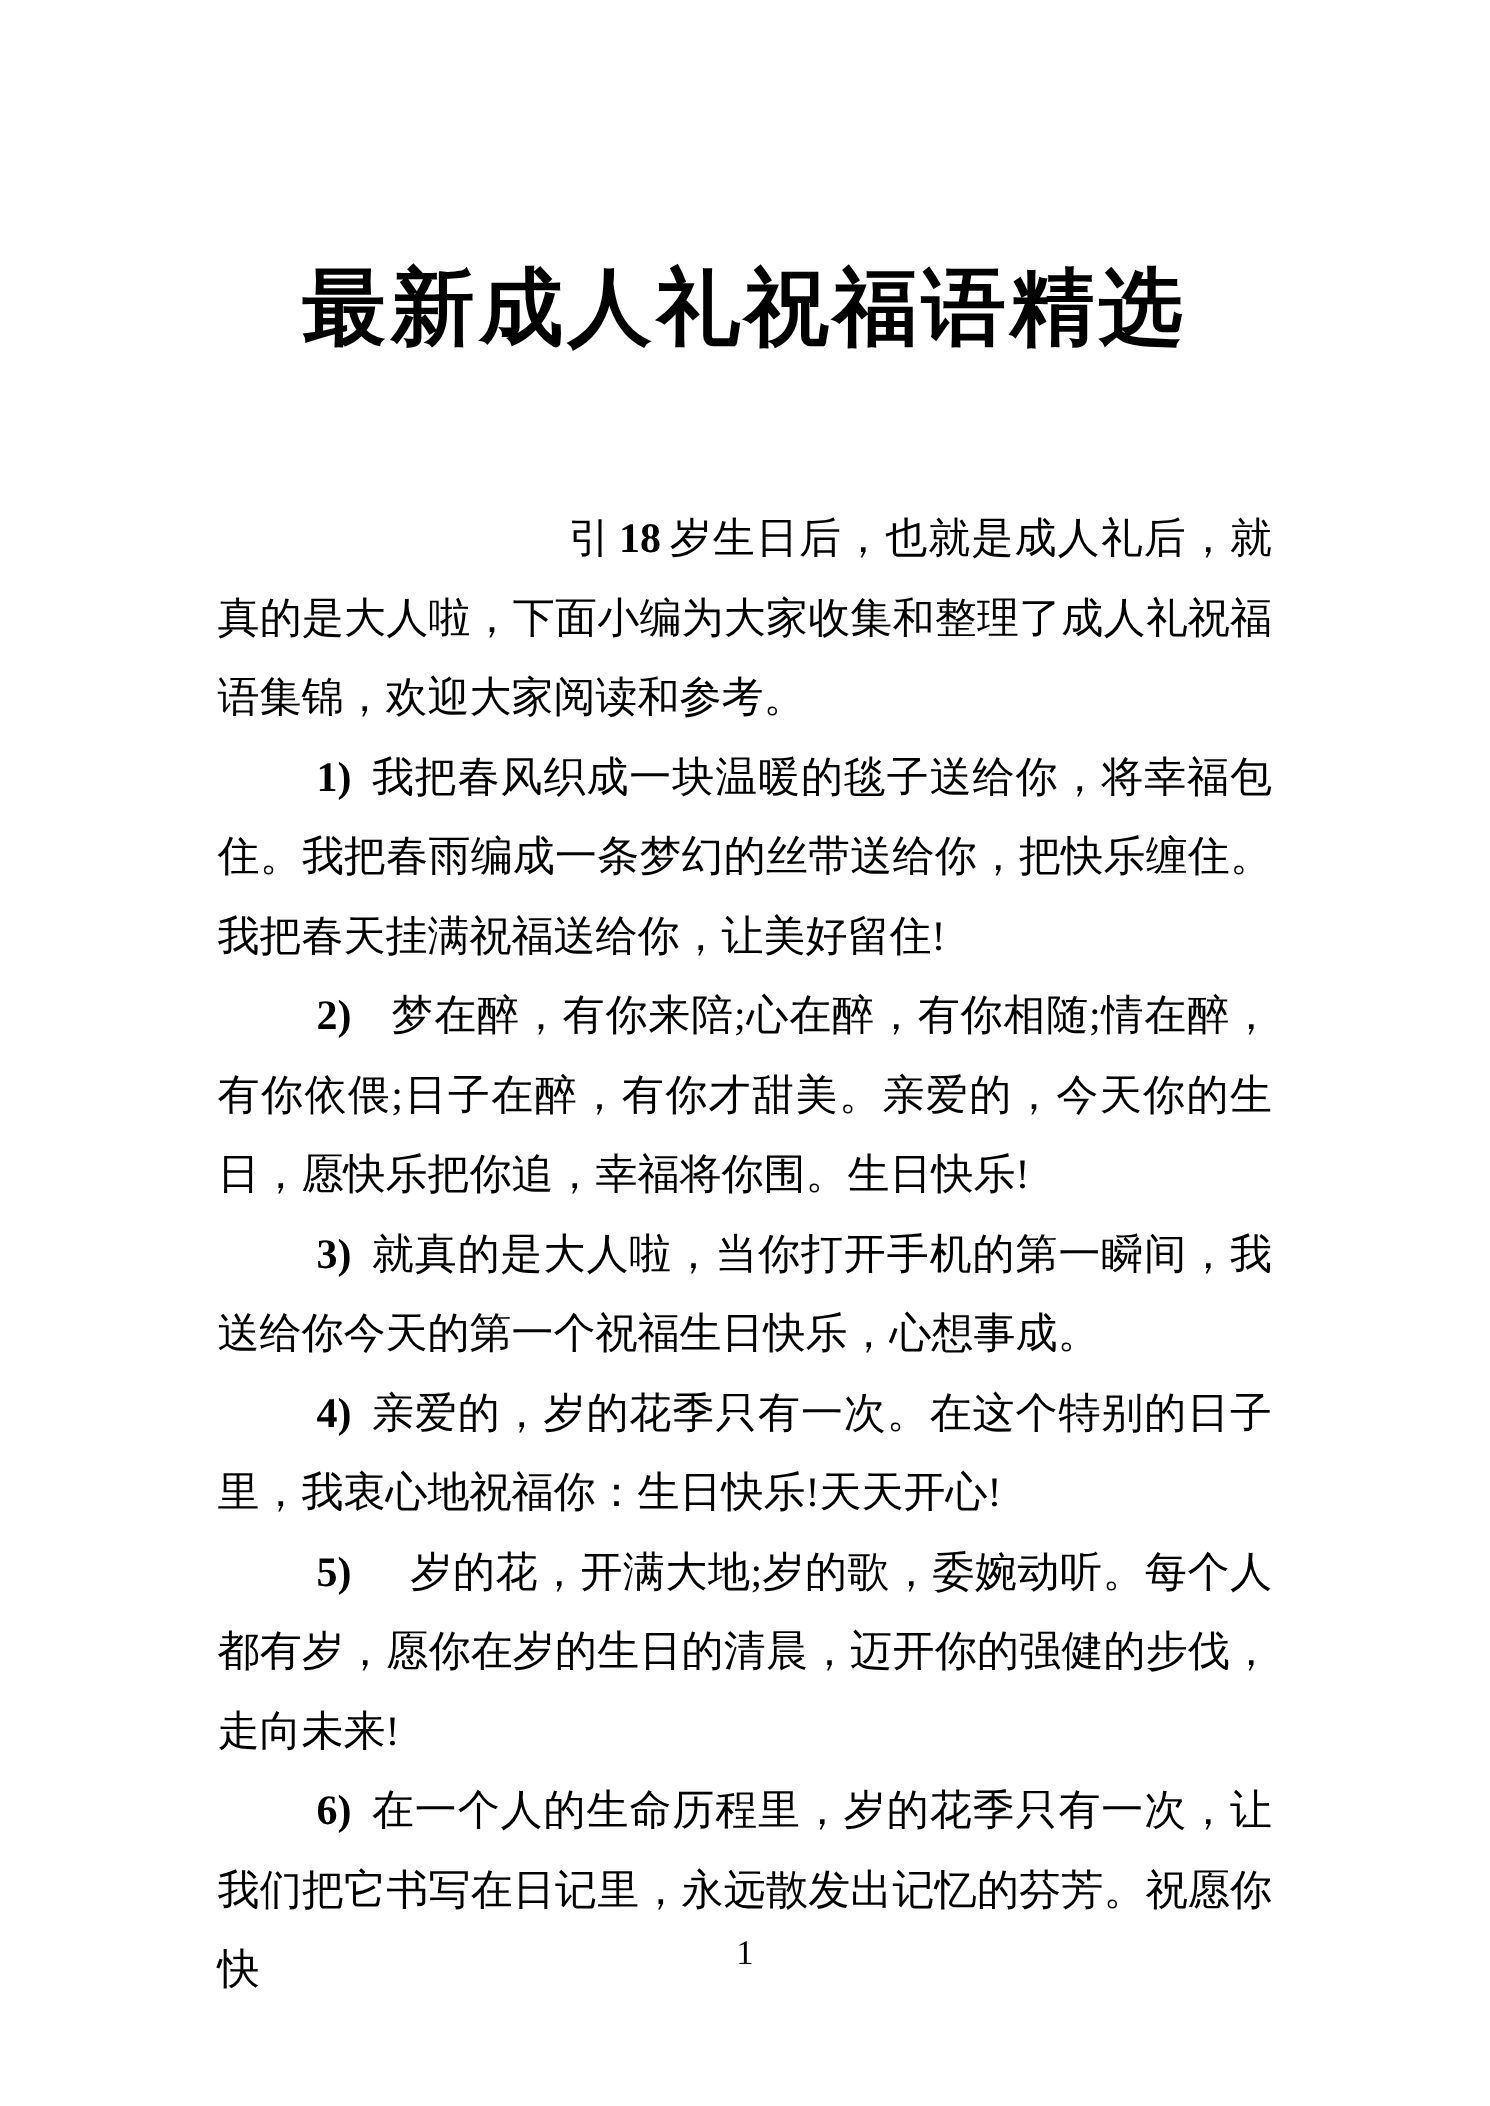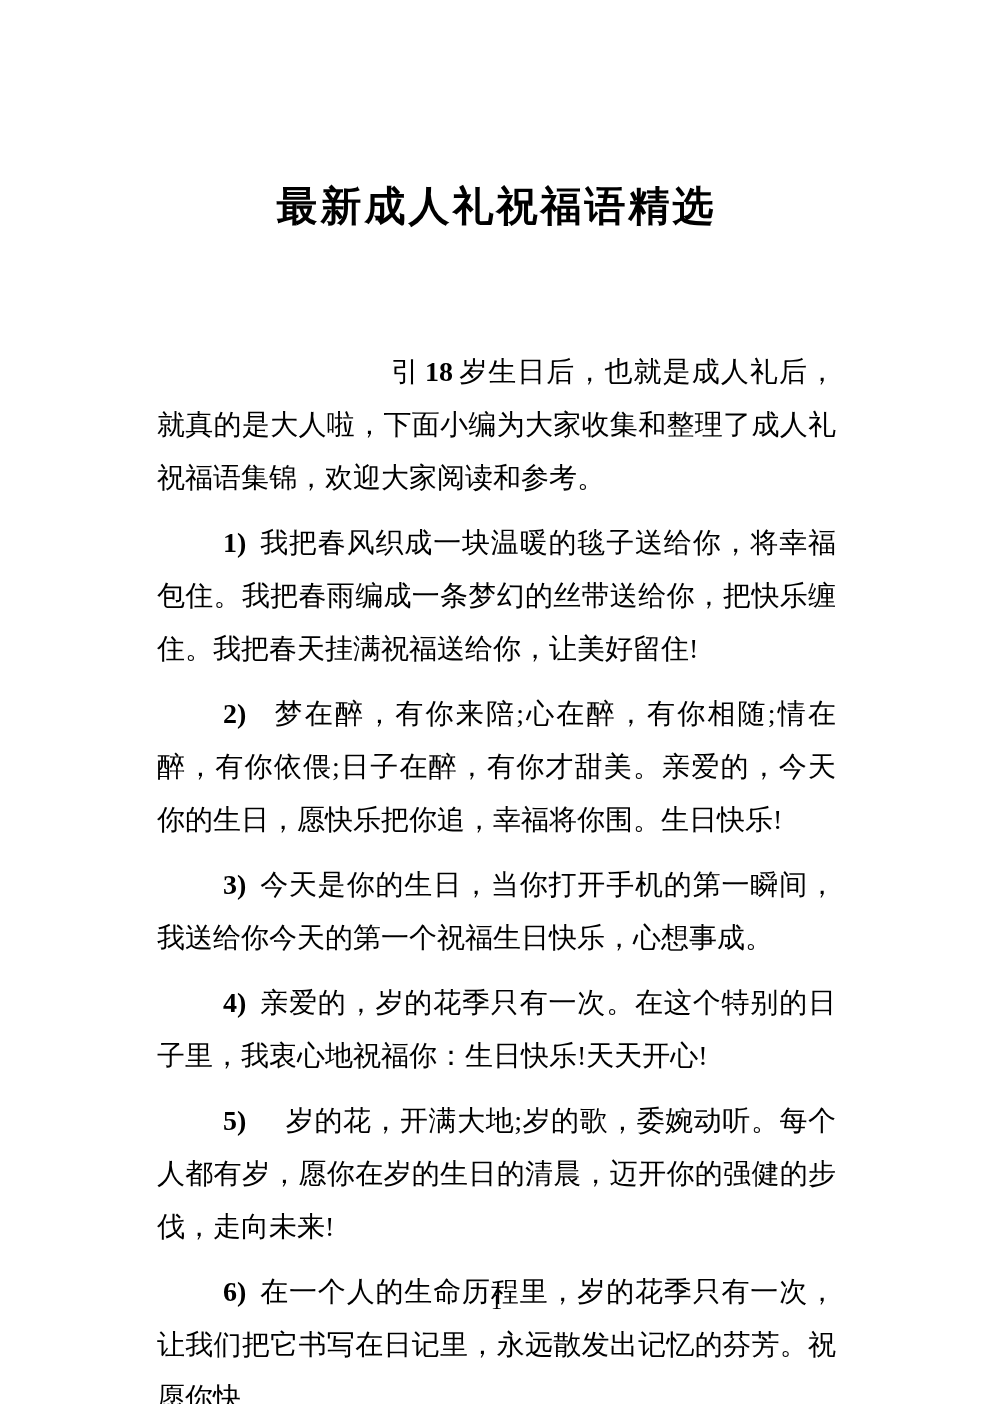--- a/index.html
+++ b/index.html
@@ -16,38 +16,38 @@
     font-family: "Liberation Serif", "DejaVu Serif", serif;
     overflow: hidden;
   }
   .title {
     position: absolute;
     top: 166px;
     left: 0;
     width: 100%;
     margin: 0;
     text-align: center;
-    font-size: 41px;
+    font-size: 56px;
     line-height: 80px;
     font-weight: bold;
     letter-spacing: 3px;
     white-space: nowrap;
   }
   .content {
     position: absolute;
     top: 333px;
     left: 145px;
     width: 703px;
     font-size: 28px;
     line-height: 53px;
     text-align: justify;
     text-justify: inter-character;
   }
   .content p {
-    margin: 12px;
+    margin: 0;
     padding: 0;
   }
   .intro {
     text-indent: 234px;
   }
   .item {
     text-indent: 66px;
   }
   .num {
     font-weight: bold;
@@ -75,21 +75,21 @@
 <body>
 
 <div class="page">
   <h1 class="title">最新成人礼祝福语精选</h1>
 
   <div class="content">
     <p class="intro" id="intro"><span>引</span><span class="latin-bold">18</span><span>岁生日后，也就是成人礼后，就真的是大人啦，下面小编为大家收集和整理了成人礼祝福语集锦，欢迎大家阅读和参考。</span></p>
     <div id="items">
         <p class="item"><span class="num">1)</span><span class="gap" style="width: 13px;"></span><span>我把春风织成一块温暖的毯子送给你，将幸福包住。我把春雨编成一条梦幻的丝带送给你，把快乐缠住。我把春天挂满祝福送给你，让美好留住!</span></p>
         <p class="item"><span class="num">2)</span><span class="gap" style="width: 26px;"></span><span>梦在醉，有你来陪;心在醉，有你相随;情在醉，有你依偎;日子在醉，有你才甜美。亲爱的，今天你的生日，愿快乐把你追，幸福将你围。生日快乐!</span></p>
-        <p class="item"><span class="num">3)</span><span class="gap" style="width: 13px;"></span><span>今天是你的生日，当你打开手机的第一瞬间，我送给你今天的第一个祝福生日快乐，心想事成。</span></p>
+        <p class="item"><span class="num">3)</span><span class="gap" style="width: 13px;"></span><span>就真的是大人啦，当你打开手机的第一瞬间，我送给你今天的第一个祝福生日快乐，心想事成。</span></p>
         <p class="item"><span class="num">4)</span><span class="gap" style="width: 13px;"></span><span>亲爱的，岁的花季只有一次。在这个特别的日子里，我衷心地祝福你：生日快乐!天天开心!</span></p>
         <p class="item"><span class="num">5)</span><span class="gap" style="width: 39px;"></span><span>岁的花，开满大地;岁的歌，委婉动听。每个人都有岁，愿你在岁的生日的清晨，迈开你的强健的步伐，走向未来!</span></p>
         <p class="item"><span class="num">6)</span><span class="gap" style="width: 13px;"></span><span>在一个人的生命历程里，岁的花季只有一次，让我们把它书写在日记里，永远散发出记忆的芬芳。祝愿你快</span></p>
       </div>
   </div>
 
   <div class="footer">1</div>
 </div>
 
 </body></html>

